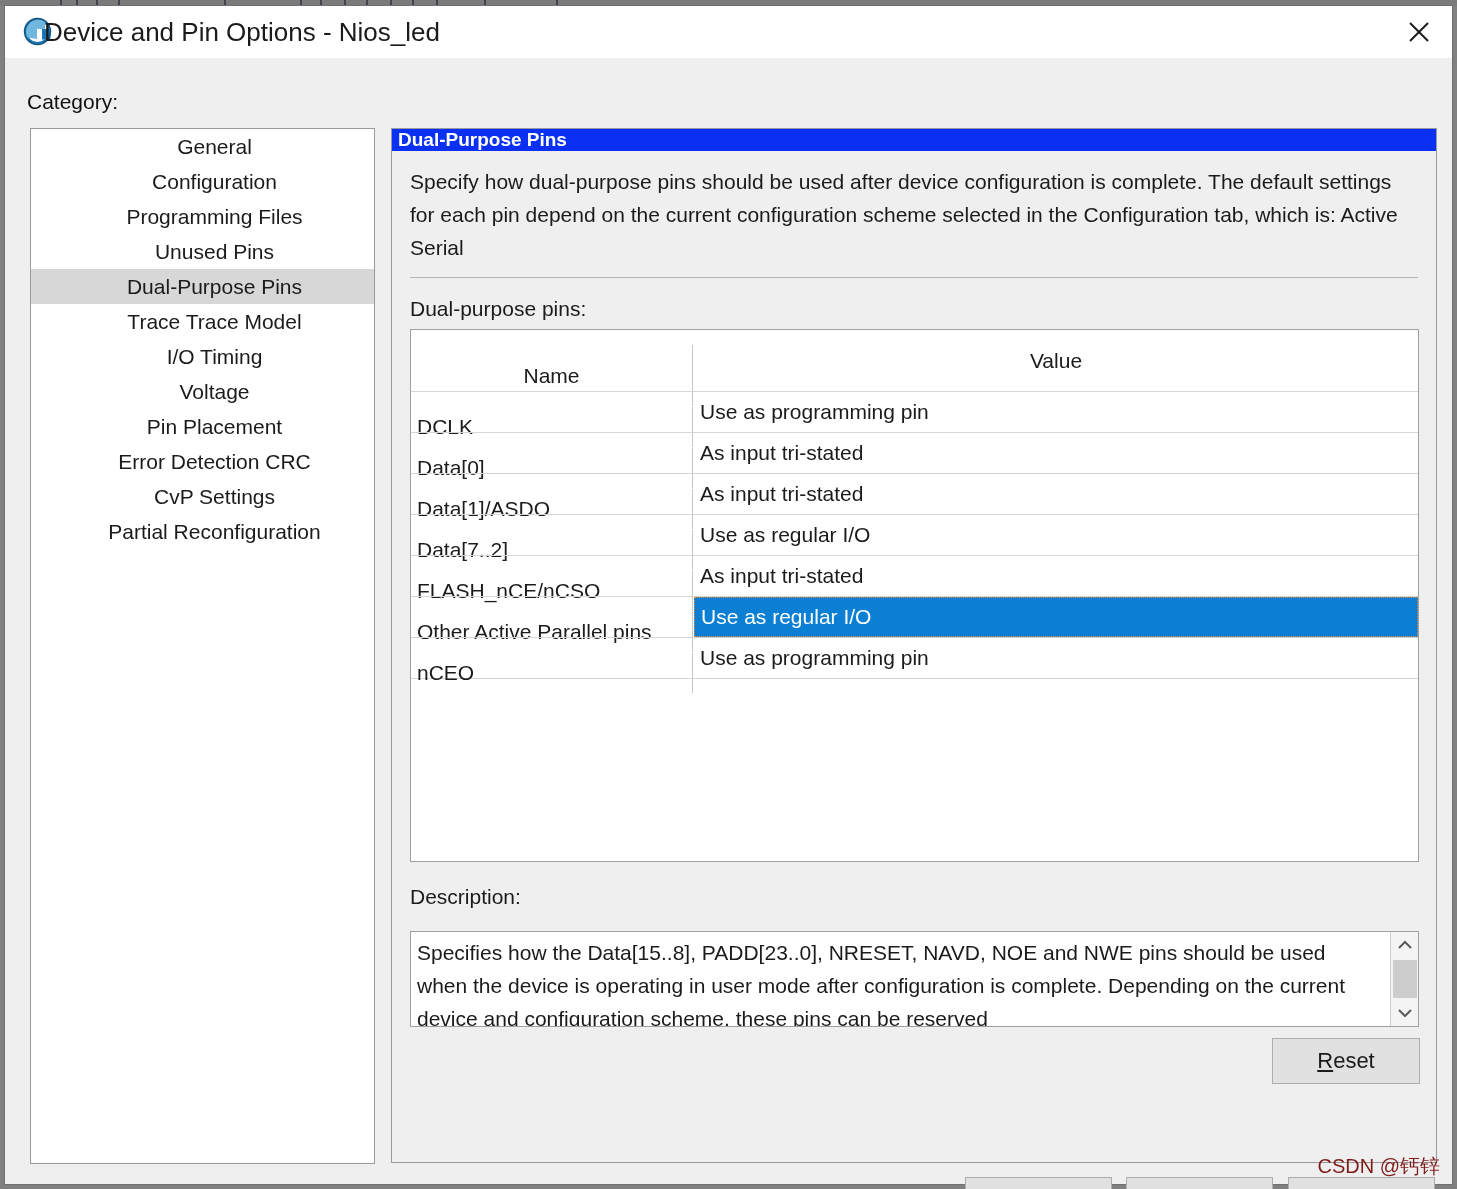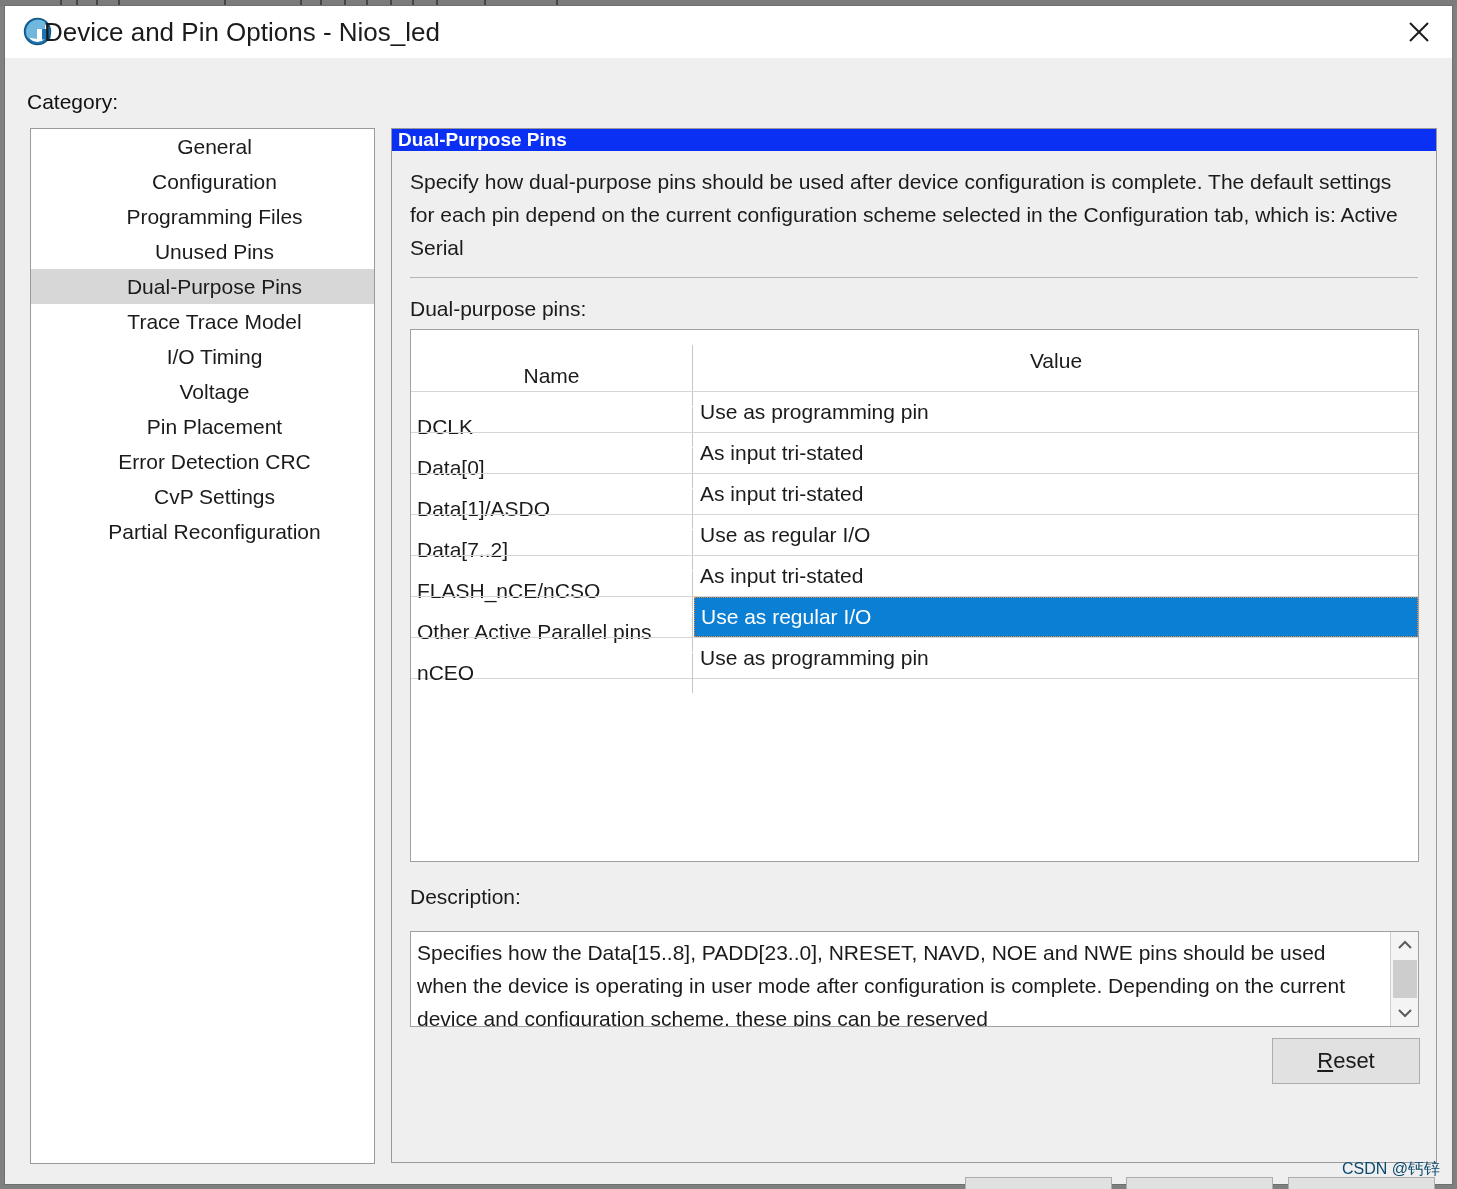--- a/index.html
+++ b/index.html
@@ -310,22 +310,22 @@
   #help-button {
     position: absolute;
     left: 1283px; top: 1119px;
     width: 147px; height: 45px;
   }
 
   
   #watermark {
     position: absolute;
     right: 12px; bottom: 4px;
-    font-size: 16px;
-    color: #0c4a6e;
+    font-size: 20px;
+    color: #7f1d1d;
     white-space: nowrap;
   }
 </style>
 </head>
 <body>
 
 <div id="bg-sliver">
   <div class="tick" style="left:60px"></div>
   <div class="tick" style="left:76px"></div>
   <div class="tick" style="left:96px"></div>

